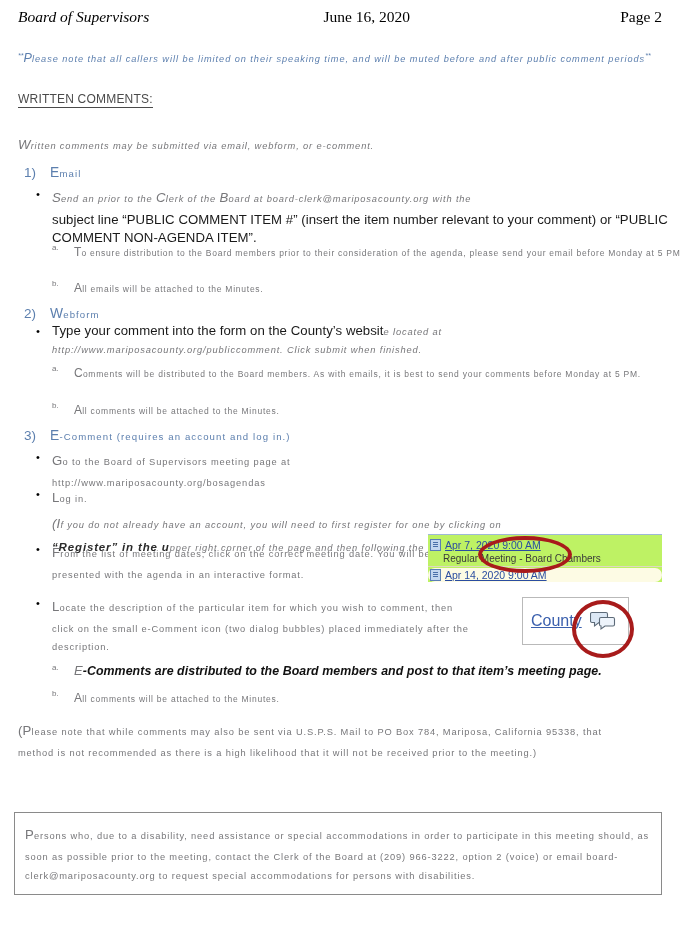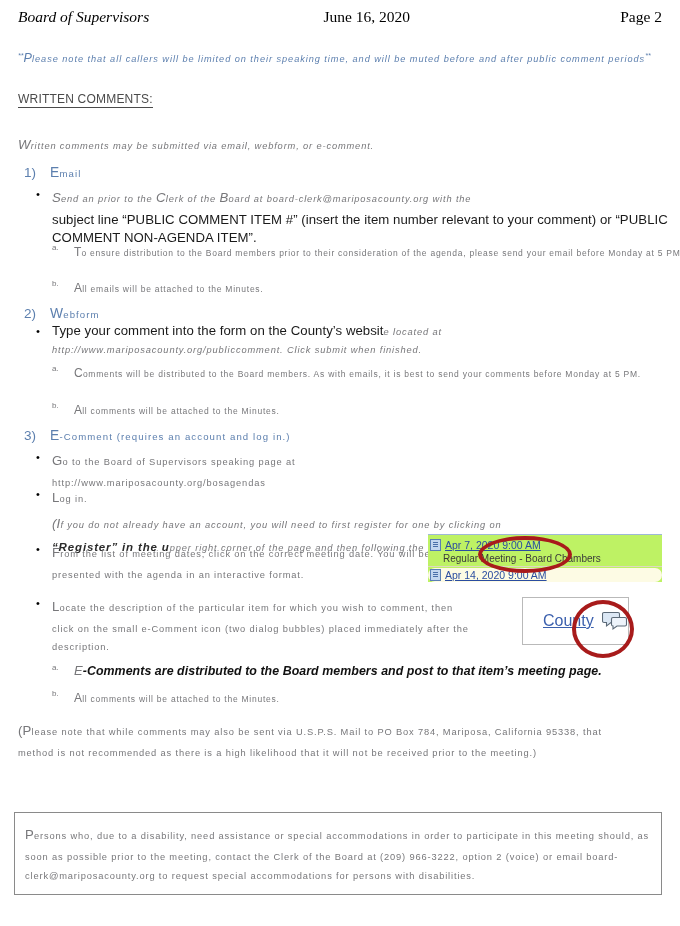--- a/index.html
+++ b/index.html
@@ -180,21 +180,21 @@
     white-space: nowrap;
   }
   .shot-divider { border-top: 1px solid #ded9c0; margin: 2px 0 1px 0; }
 
   
   .shot-county {
     position: absolute; left: 522px; top: 597px;
     width: 107px; height: 48px;
     border: 1px solid #b9b9b9; background: #fff;
     display: flex; align-items: center; gap: 8px;
-    padding-left: 20px; box-sizing: border-box;
+    padding-left: 8px; box-sizing: border-box;
   }
   .county-link {
     color: #3a5fad; font-size: 16px;
     text-decoration: underline;
     font-family: "Liberation Sans", sans-serif;
   }
 
   
   .ellipse {
     position: absolute;
@@ -266,21 +266,21 @@
     <span class="cap">A</span><span>ll comments will be attached to the Minutes.</span>
   </div>
 
   <div id="b-ec" class="num-head">
     <span class="n">3)</span>
     <span><span class="cap">E</span><span>-Comment</span>
       <span class="paren">(requires an account and log in.)</span></span>
   </div>
 
   <div id="b-ec-1" class="bul thin upright">
-    <span class="cap">G</span><span>o to the Board of Supervisors speaking page at</span>
+    <span class="cap">G</span><span>o to the Board of Supervisors meeting page at</span>
     <div>http://www.mariposacounty.org/bosagendas</div>
   </div>
 
   <div id="b-ec-2" class="bul thin upright">
     <span class="cap">L</span><span>og in.</span>
     <div class="thin" style="font-style:italic;">
       <span class="cap">(I</span><span>f you do not already have an account, you will need to first register for one by clicking on </span><span style="font-weight:bold;font-size:11.5px;color:#2a2a2a;">“Register” in the u</span><span>pper right corner of the page and then following the prompts.)</span>
     </div>
   </div>
 

